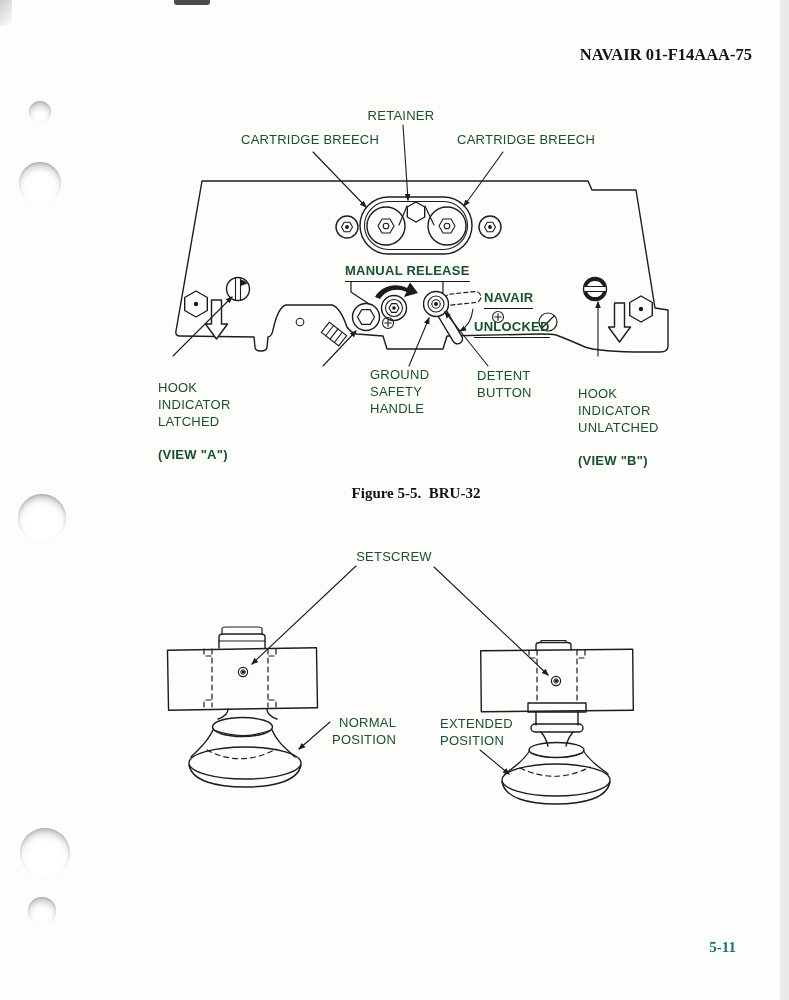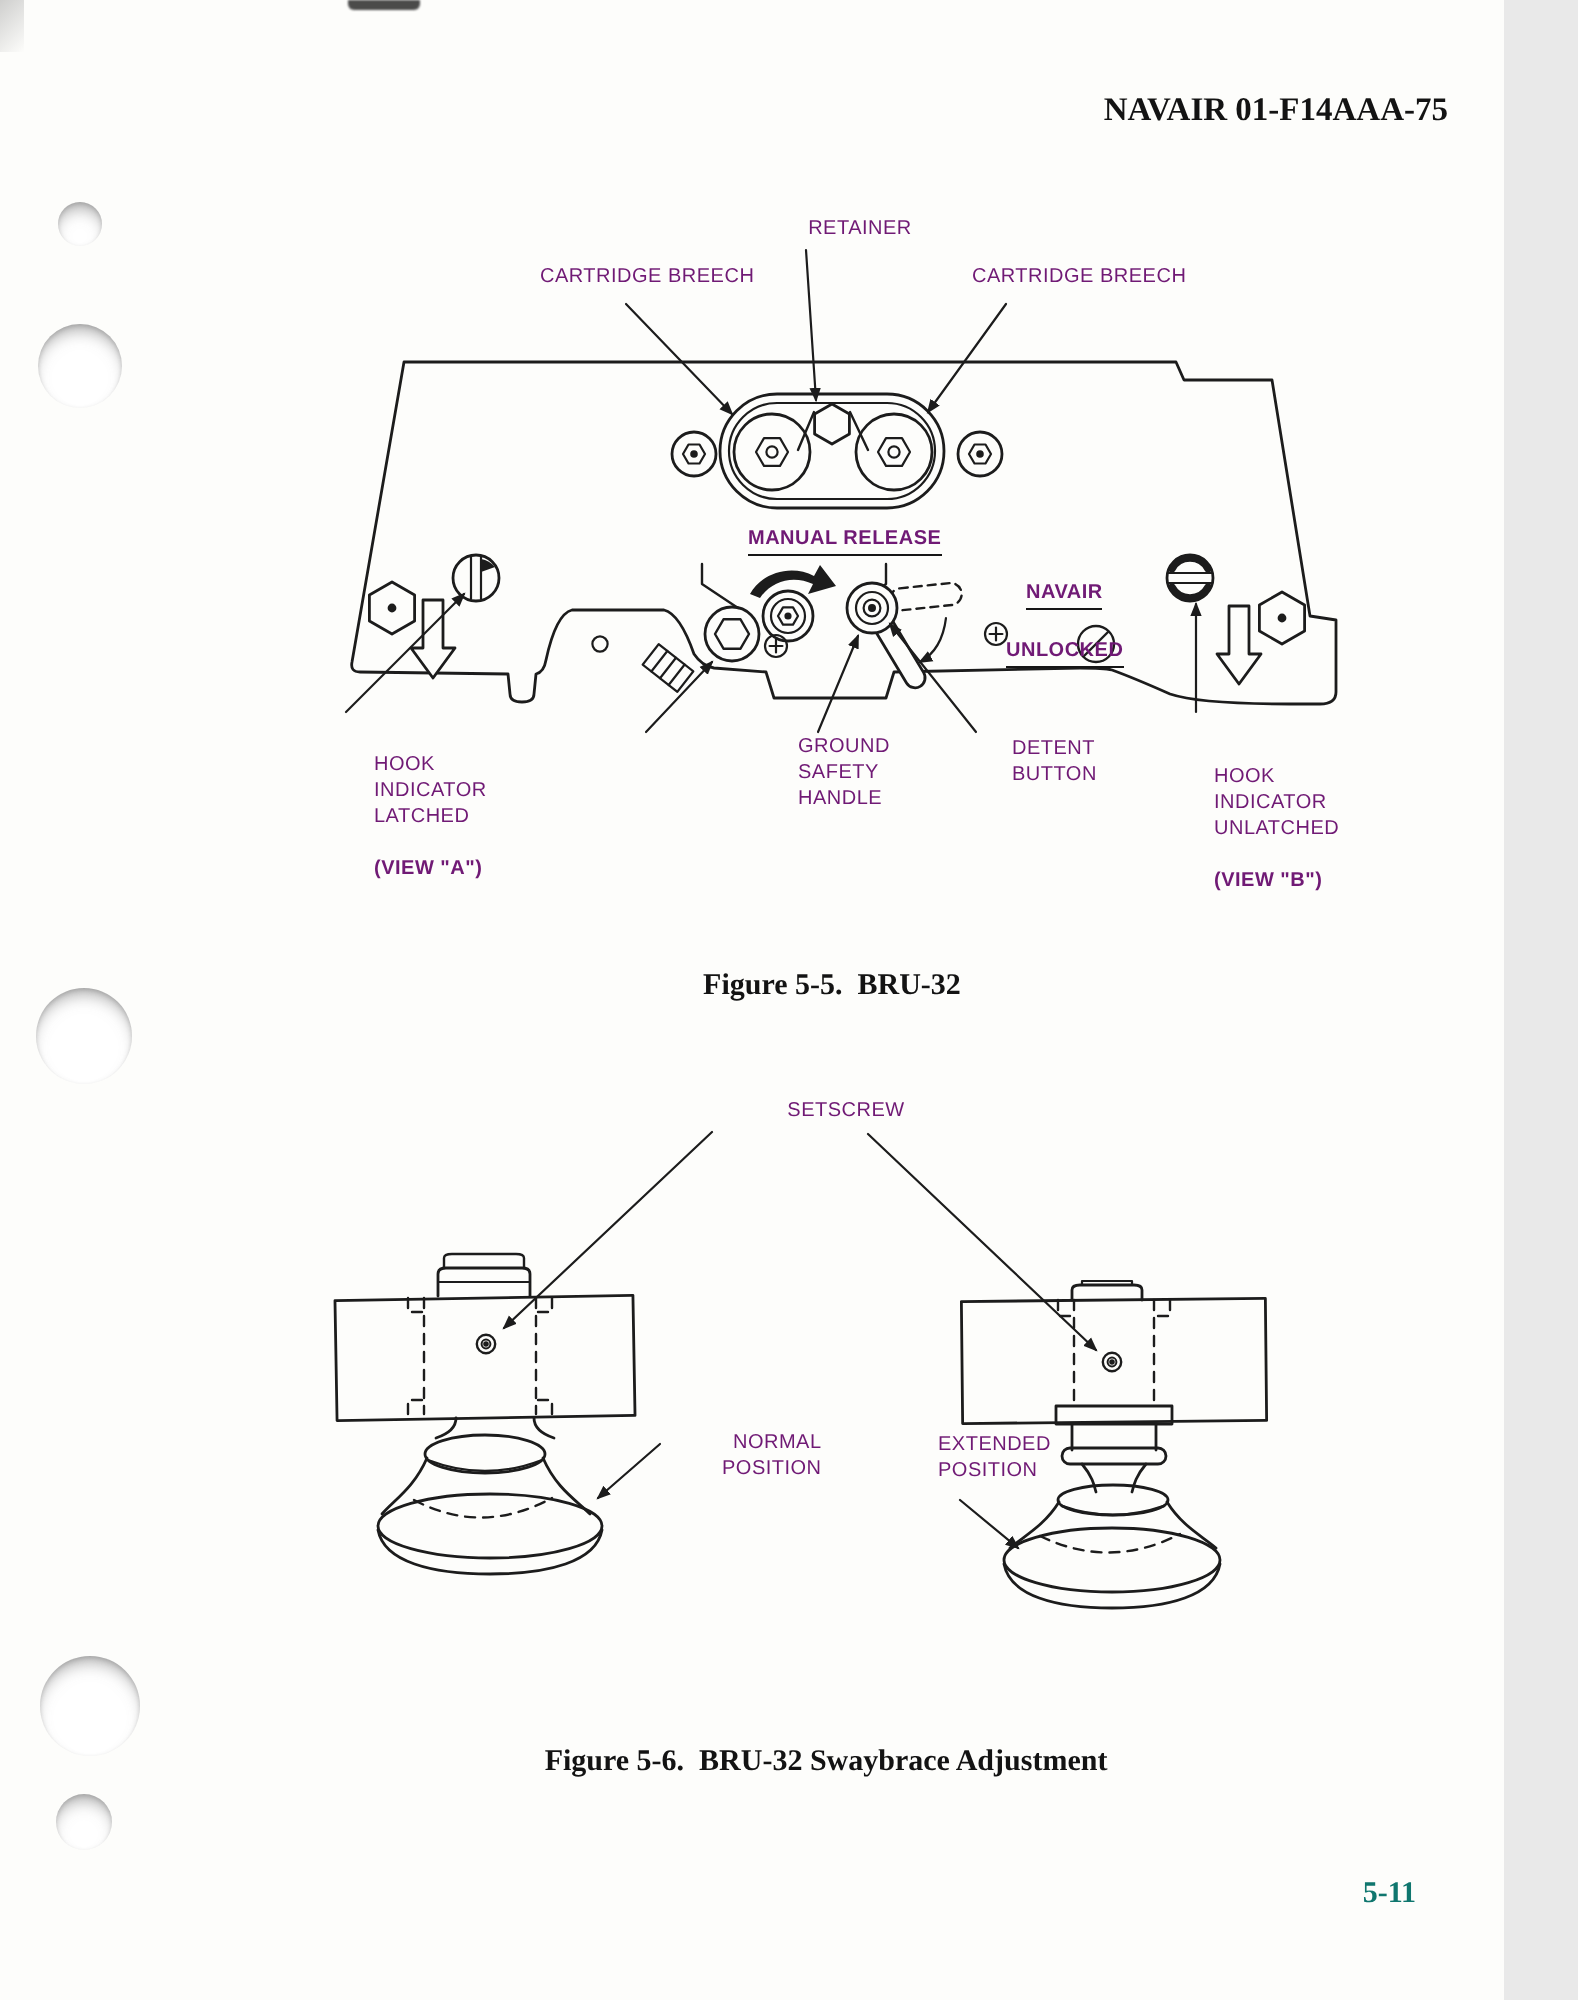--- a/index.html
+++ b/index.html
@@ -1,20 +1,20 @@
 <!DOCTYPE html>
 <html><head>
 <meta charset="utf-8">
 <style>
   html,body{margin:0;padding:0;background:#e9e9e9;}
   .page{position:relative;width:752px;height:1000px;background:#fdfdfb;overflow:hidden;
-        font-family:"Liberation Sans",sans-serif;color:#161616;}
+        font-family:"Liberation Sans",sans-serif;color:#161616;padding-left:28px;}
   .hdr{position:absolute;right:28px;top:44px;text-align:right;
        font-family:"Liberation Serif",serif;font-weight:bold;font-size:16.5px;line-height:1.38;color:#131313;}
-  .lbl{position:absolute;font-size:10px;line-height:1.3;color:#701a75;white-space:pre-line;letter-spacing:.25px;margin-left:29px;}
+  .lbl{position:absolute;font-size:13px;line-height:1.3;color:#14532d;white-space:pre-line;letter-spacing:.25px;}
   .lbl .ln{display:block;white-space:pre-line;}
   .b{font-weight:bold;}
   .u{display:inline-block;border-bottom:1.6px solid #161616;padding-bottom:1px;}
   .ctr{transform:translateX(-50%);}
   .caption{position:absolute;font-family:"Liberation Serif",serif;font-weight:bold;font-size:15px;
            color:#131313;white-space:pre;transform:translateX(-50%);}
   .pageno{position:absolute;right:44px;top:939px;font-family:"Liberation Serif",serif;
           font-weight:bold;font-size:15px;color:#0f766e;}
   .hole{position:absolute;border-radius:50%;background:#fff;
         box-shadow:inset 0 6px 8px -3px rgba(110,110,110,.55), inset 0 1px 2px rgba(130,130,130,.35);}
@@ -238,16 +238,15 @@
   </div>
 
   <div class="caption" style="left:416px;top:485px;">Figure 5-5.  BRU-32</div>
 
   <div class="lbl ctr" style="left:394px;top:549px;">SETSCREW</div>
   <div class="lbl" style="left:332px;top:715px;text-align:right;">NORMAL
 POSITION</div>
   <div class="lbl" style="left:440px;top:716px;">EXTENDED
 POSITION</div>
 
-  <div class="caption" style="left:413px;top:873px;">Figure 5-6.  BRU-32 Swaybrace Adjustment</div>
 
   <div class="pageno">5-11</div>
 </div>
 
 </body></html>

